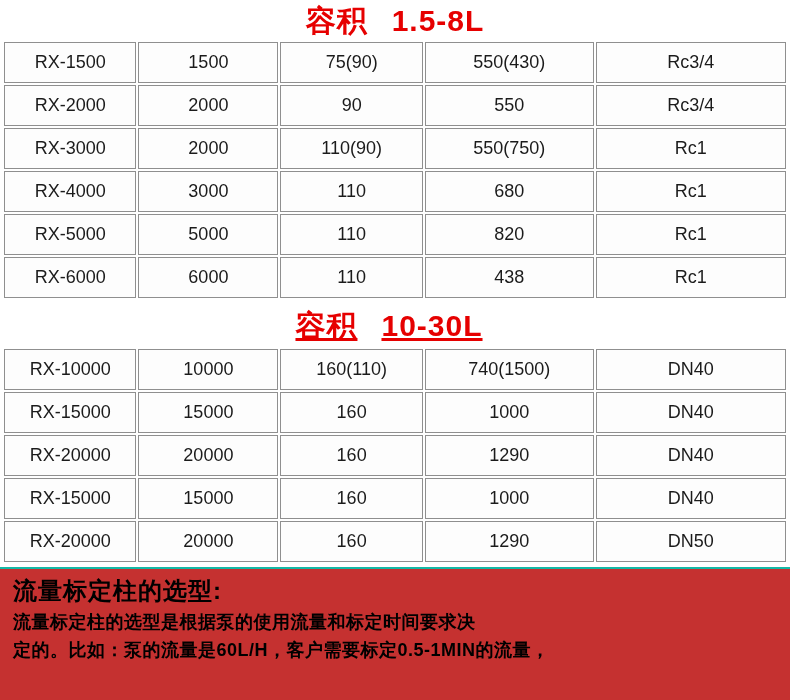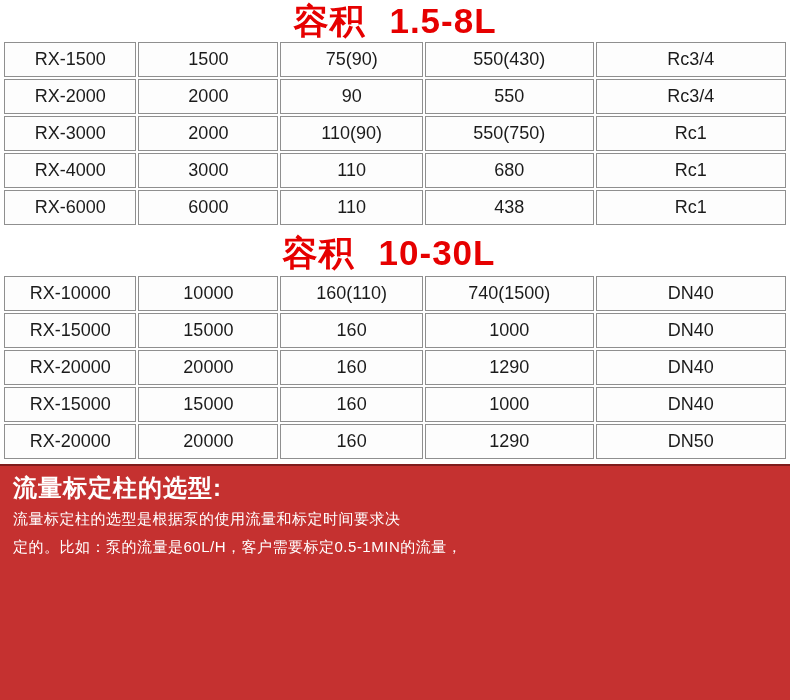--- a/index.html
+++ b/index.html
@@ -10,66 +10,67 @@
     overflow: hidden;
   }
   .page {
     width: 790px; height: 700px;
     display: flex; flex-direction: column;
     background: #ffffff;
   }
   .section-title {
     text-align: center;
     color: #e60000;
-    font-size: 35px;
+    font-size: 30px;
     font-weight: bold;
     line-height: 38px;
     letter-spacing: 1px;
     white-space: nowrap;
   }
   .section-title .title-value { margin-left: 24px; }
   .title-1 { margin: 2px 0 0 0; }
-  .title-2 { margin: 7px 12px 2px 0; }
+  .title-2 { margin: 7px 12px 2px 0; text-decoration: underline; }
   table.spec-table {
     width: 786px;
     margin: 0 2px;
     border-collapse: separate;
     border-spacing: 2px;
     table-layout: fixed;
   }
   table.spec-table td {
     border: 1px solid #8f8f8f;
     background: #fdfdfd;
-    height: 35px;
+    height: 41px;
     text-align: center;
     vertical-align: middle;
     font-size: 18px;
     color: #1b1b1b;
     overflow: hidden;
     white-space: nowrap;
   }
   .banner {
     margin-top: 3px;
     flex: 1 1 auto;
     background: #c53130;
-    border-top: 2px solid #7f1d1d;
-    color: #ffffff;
+    border-top: 2px solid #14b8a6;
+    color: #000000;
     padding: 5px 13px 4px 13px;
     overflow: hidden;
   }
   .banner-heading {
     font-size: 24px;
     font-weight: bold;
     line-height: 34px;
     letter-spacing: 1px;
   }
   .banner-line {
-    font-size: 15px;
+    font-size: 18px;
     line-height: 28px;
     letter-spacing: 0.5px;
+    font-weight: bold;
   }
 </style>
 </head>
 <body>
 
 <div class="page">
 
   <div class="section-title title-1">
     <span class="title-label">容积</span><span class="title-value">1.5-8L</span>
   </div>
@@ -102,20 +103,27 @@
           <td>2000</td>
           <td>110(90)</td>
           <td>550(750)</td>
           <td>Rc1</td>
         </tr>
         <tr>
           <td>RX-4000</td>
           <td>3000</td>
           <td>110</td>
           <td>680</td>
+          <td>Rc1</td>
+        </tr>
+        <tr>
+          <td>RX-5000</td>
+          <td>5000</td>
+          <td>110</td>
+          <td>820</td>
           <td>Rc1</td>
         </tr>
         <tr>
           <td>RX-6000</td>
           <td>6000</td>
           <td>110</td>
           <td>438</td>
           <td>Rc1</td>
         </tr>
       </tbody>

